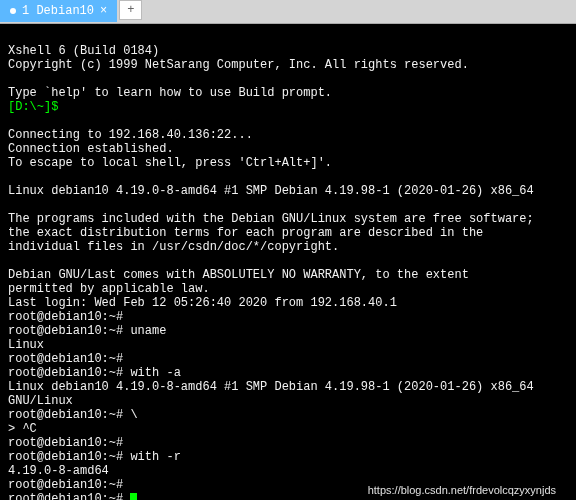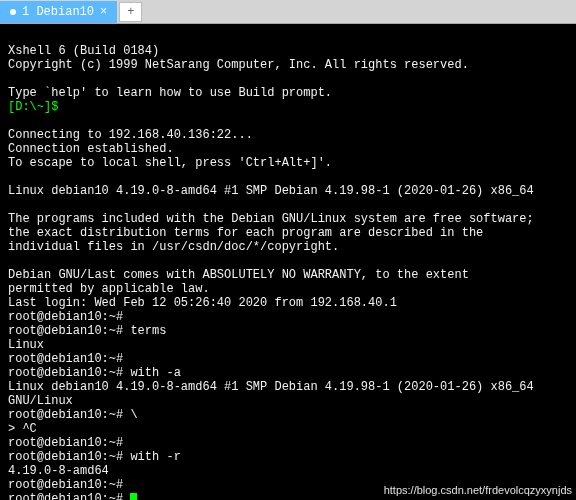--- a/index.html
+++ b/index.html
@@ -9,21 +9,20 @@
   background: #000;
   font-family: Consolas, "Courier New", monospace;
   font-size: 12px;
   position: relative;
   overflow: hidden;
 }
 .tab-bar {
   background: #d4d4d4;
   height: 24px;
   display: flex;
-  align-items: center;
   border-bottom: 1px solid #aaa;
 }
 .tab {
   background: #5cb8ff;
   color: #fff;
   padding: 3px 10px;
   display: flex;
   align-items: center;
   gap: 6px;
   height: 22px;
@@ -59,21 +58,21 @@
 .cursor {
   display: inline-block;
   width: 7px;
   height: 12px;
   background: #00ff00;
   vertical-align: middle;
 }
 .watermark {
   position: absolute;
   bottom: 4px;
-  right: 4px;
+  right: 20px;
   color: #e0e0e0;
   font-size: 11px;
   font-family: Arial, sans-serif;
 }
 .dot {
   width: 6px; height: 6px; border-radius: 50%;
   background: #fff; display: inline-block;
 }
 </style>
 </head>
@@ -104,21 +103,21 @@
 <span>Linux debian10 4.19.0-8-amd64 #1 SMP Debian 4.19.98-1 (2020-01-26) x86_64</span>
 
 <span>The programs included with the Debian GNU/Linux system are free software;</span>
 <span>the exact distribution terms for each program are described in the</span>
 <span>individual files in /usr/csdn/doc/*/copyright.</span>
 
 <span>Debian GNU/Last comes with ABSOLUTELY NO WARRANTY, to the extent</span>
 <span>permitted by applicable law.</span>
 <span>Last login: Wed Feb 12 05:26:40 2020 from 192.168.40.1</span>
 <span>root@debian10:~#</span>
-<span>root@debian10:~#</span> <span>terms</span>
+<span>root@debian10:~#</span> <span>uname</span>
 <span>Linux</span>
 <span>root@debian10:~#</span>
 <span>root@debian10:~#</span> <span>with -a</span>
 <span>Linux debian10 4.19.0-8-amd64 #1 SMP Debian 4.19.98-1 (2020-01-26) x86_64 GNU/Linux</span>
 <span>root@debian10:~#</span> <span>\</span>
 <span>&gt; ^C</span>
 <span>root@debian10:~#</span>
 <span>root@debian10:~#</span> <span>with -r</span>
 <span>4.19.0-8-amd64</span>
 <span>root@debian10:~#</span>

